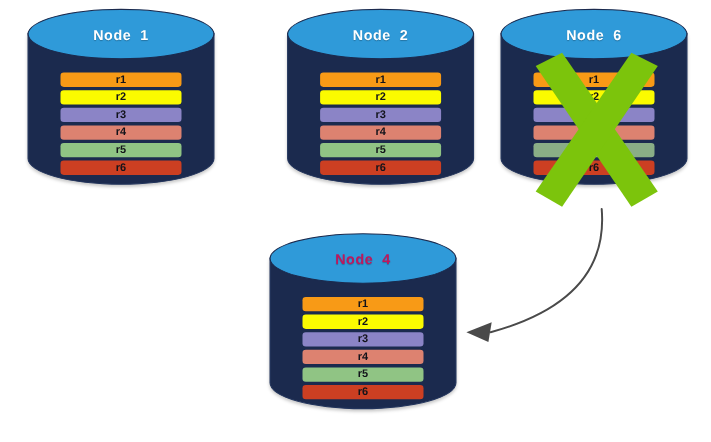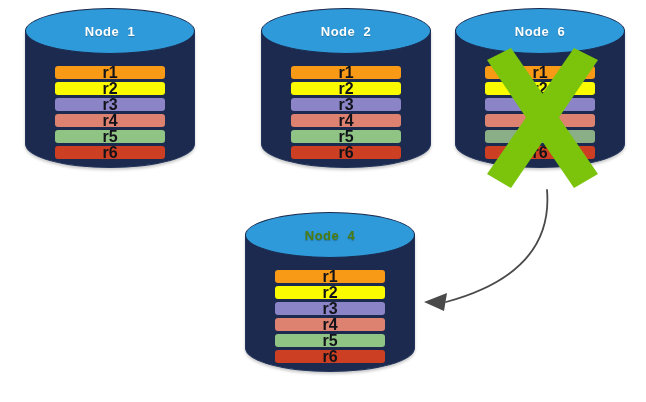--- a/index.html
+++ b/index.html
@@ -73,21 +73,21 @@
     align-items: center;
     gap: 3px;
   }
   .row-bar {
     width: 65%;
     height: 13px;
     border-radius: 3px;
     display: flex;
     align-items: center;
     justify-content: center;
-    font-size: 16px;
+    font-size: 10px;
     font-weight: bold;
     color: #12131a;
     line-height: 1;
     box-sizing: border-box;
   }
 
   
   .cross {
     position: absolute;
     pointer-events: none;
@@ -151,21 +151,21 @@
 
     <svg class="cross" style="left:30px; top:38px;" width="115" height="145" viewBox="0 0 115 145">
       <polygon id="cross-stroke-a" points="2,14 26,2 113,128 89,142" fill="#7cc40c"></polygon>
       <polygon id="cross-stroke-b" points="113,14 89,2 2,128 26,142" fill="#7cc40c"></polygon>
     </svg>
   </div>
 
   <div class="node" id="node-4" style="left:245px; top:212px; width:170px; height:182px;">
     <div class="cyl-body" style="background: rgb(27, 42, 78);"></div>
     <div class="cyl-top" style="background: rgb(47, 154, 217);"></div>
-    <div class="node-label" style="color: #4d7c0f;">Node  4</div>
+    <div class="node-label" style="color: #be185d;">Node  4</div>
     <div class="rows">
       <div class="row-bar" style="background: rgb(248, 154, 22);">r1</div>
       <div class="row-bar" style="background: rgb(251, 251, 0);">r2</div>
       <div class="row-bar" style="background: rgb(139, 132, 198);">r3</div>
       <div class="row-bar" style="background: rgb(221, 130, 112);">r4</div>
       <div class="row-bar" style="background: rgb(144, 196, 132);">r5</div>
       <div class="row-bar" style="background: rgb(204, 63, 34);">r6</div>
     </div>
   </div>
 

